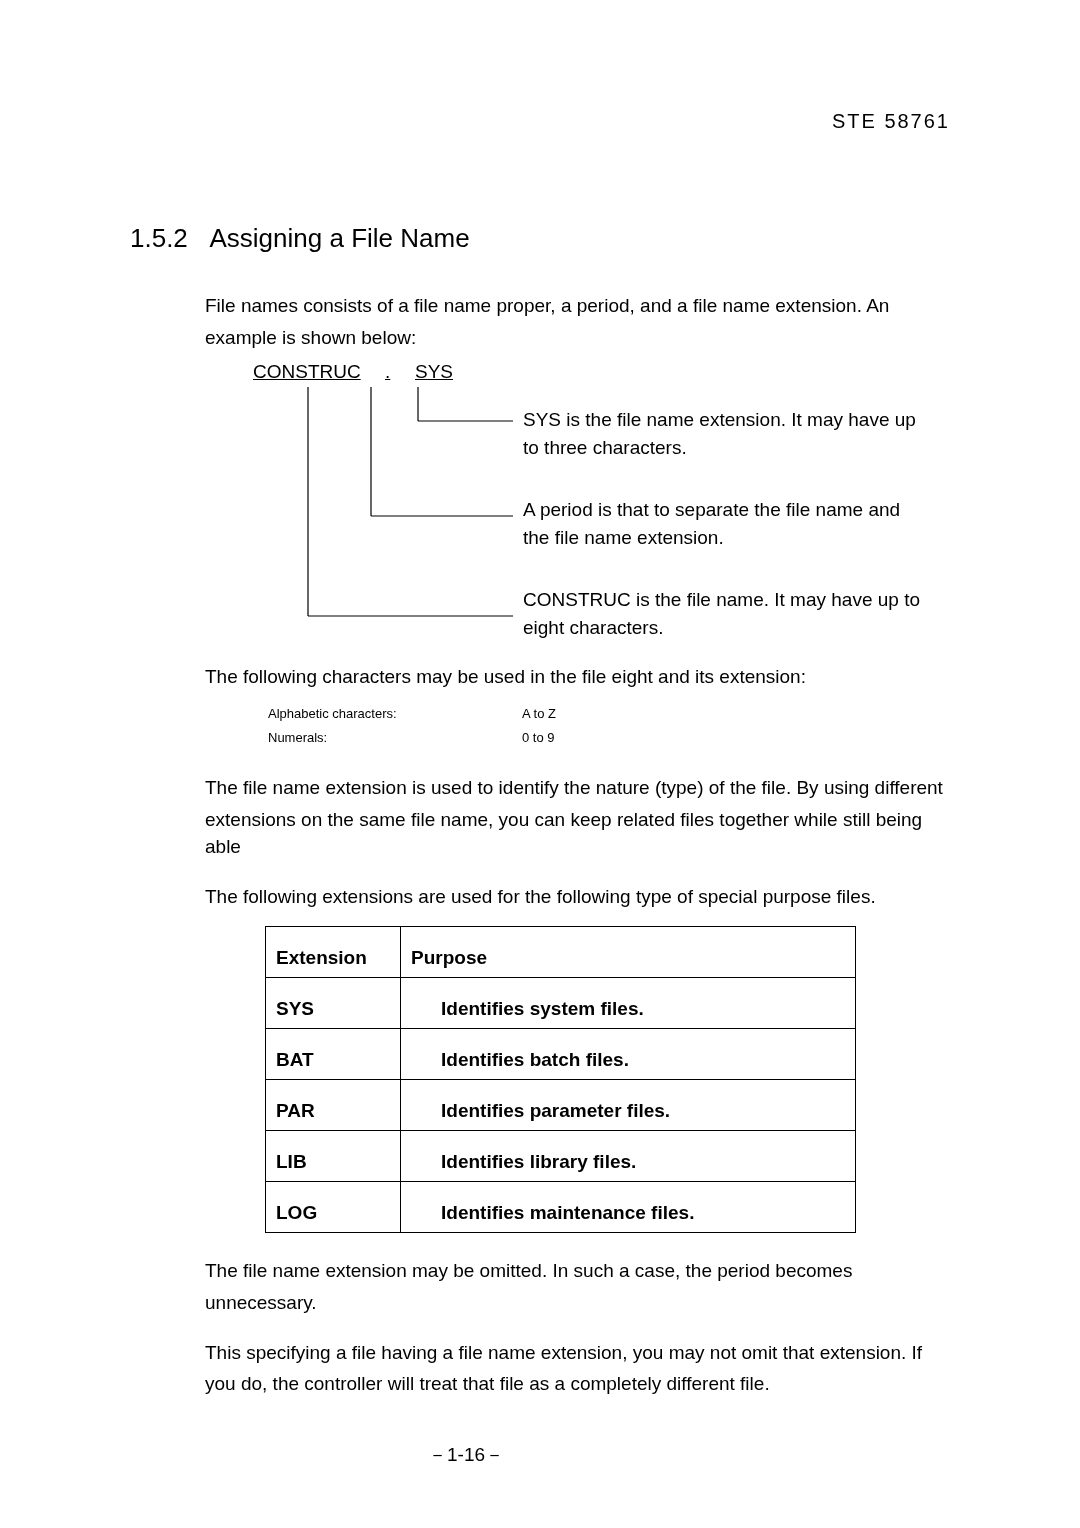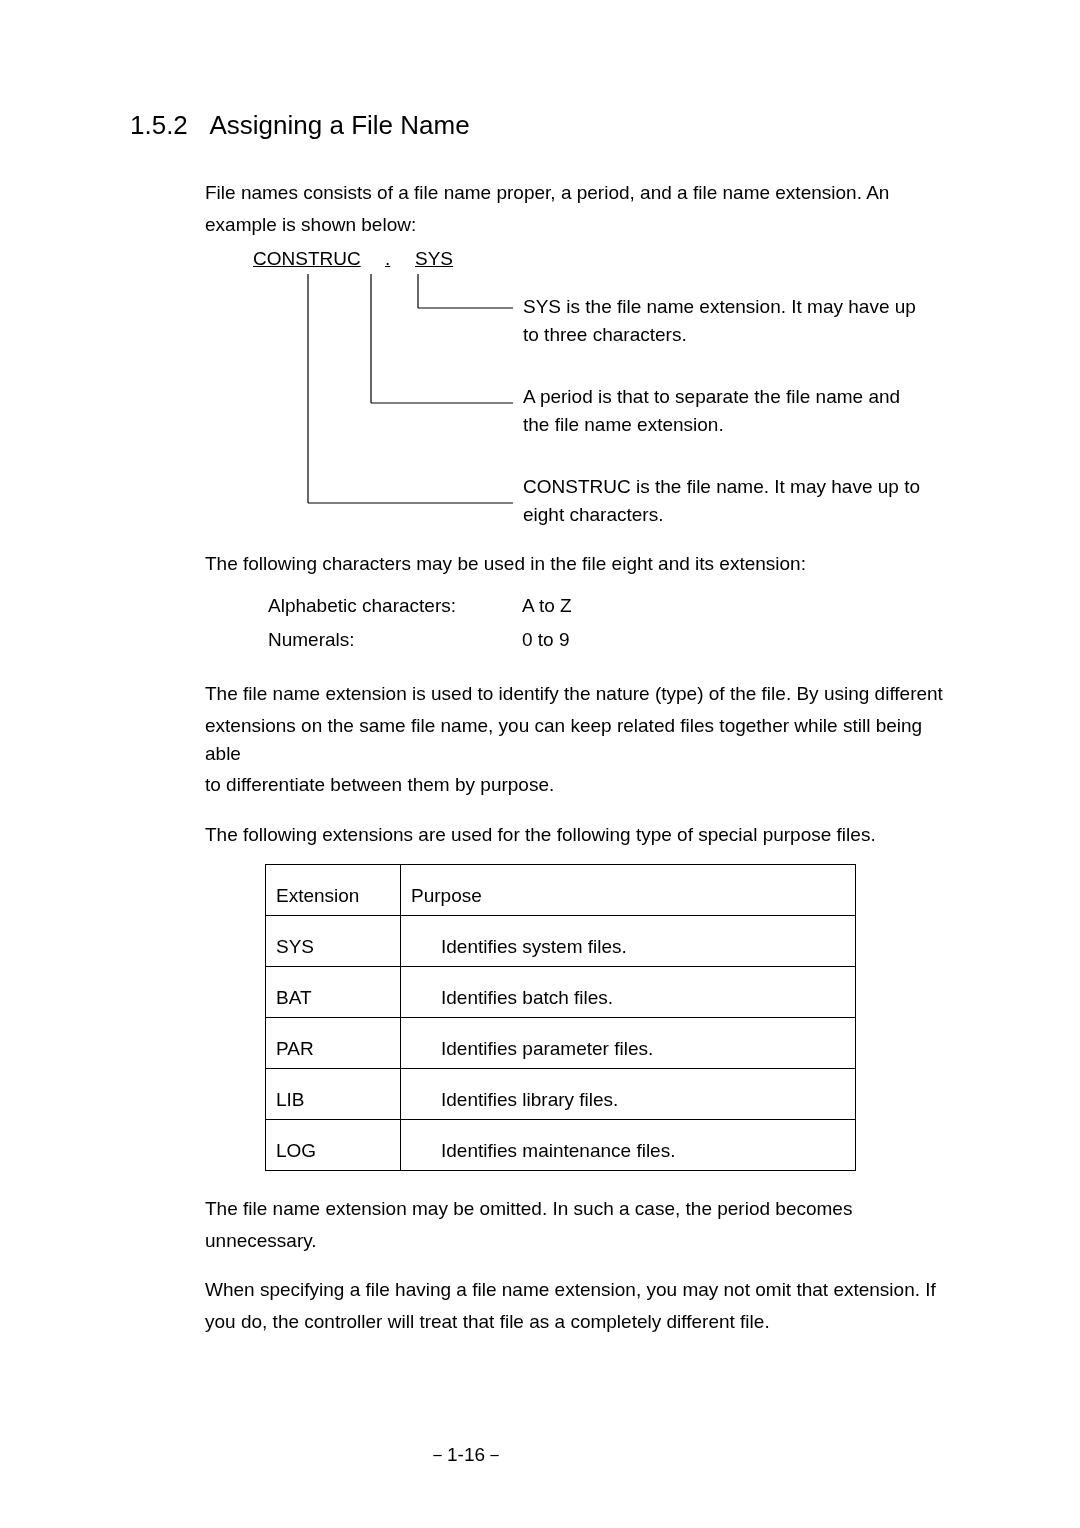--- a/index.html
+++ b/index.html
@@ -56,57 +56,58 @@
     top: 0;
   }
   .diag-note {
     position: absolute;
     font-size: 19px;
     line-height: 1.45;
     width: 440px;
   }
   .char-list {
     margin-left: 60px;
-    font-size: 19px;
+    font-size: 13px;
     line-height: 1.6;
   }
   .char-list td:first-child { width: 250px; }
   .ext-table-wrap {
     margin-left: 60px;
     margin-top: 6px;
     margin-bottom: 24px;
   }
   table.ext-table {
     border-collapse: collapse;
     font-size: 19px;
   }
   table.ext-table th, table.ext-table td {
     border: 1px solid #000;
     padding: 20px 14px 8px 10px;
     text-align: left;
-    font-weight: normal;
+    font-weight: bold;
   }
   table.ext-table td.col-ext { width: 110px; }
   table.ext-table td.col-purpose { width: 400px; padding-left: 40px; }
   table.ext-table tr:first-child td.col-purpose { padding-left: 10px; }
   .page-number {
     position: absolute;
     bottom: 60px;
     left: 0;
     width: 932px;
     text-align: center;
     font-size: 19px;
   }
   .spaced { margin-top: 22px; }
   .spaced2 { margin-top: 22px; margin-bottom: 16px;}
 </style>
 </head>
 <body>
 
 <div class="page">
+  <div class="header-code">STE  58761</div>
 
   <div class="section-heading">
     <span>1.5.2</span>&nbsp;&nbsp;&nbsp;<span>Assigning a File Name</span>
   </div>
 
   <div class="body-col">
     <p class="para" style="margin-top:-6px">File names consists of a file name proper, a period, and a file name extension.    An</p>
     <p class="para" style="margin-top:-6px">example is shown below:</p>
 
     <div class="diagram-wrap">
@@ -150,21 +151,20 @@
       </tr>
       <tr>
         <td>Numerals:</td>
         <td>0 to 9</td>
       </tr>
     </tbody>
       </table>
 
     <p class="para spaced">The file name extension is used to identify the nature (type) of the file.    By using different</p>
     <p class="para" style="margin-top:-6px">extensions on the same file name, you can keep related files together while still being able</p>
-    <p class="para" style="margin-top:-6px">to differentiate between them by purpose.</p>
 
     <p class="para spaced2">The following extensions are used for the following type of special purpose files.</p>
 
     <div class="ext-table-wrap">
       <table class="ext-table">
         <tbody>
             <tr>
           <td class="col-ext">Extension</td>
           <td class="col-purpose">Purpose</td>
         </tr>
@@ -188,18 +188,18 @@
           <td class="col-ext">LOG</td>
           <td class="col-purpose">Identifies maintenance files.</td>
         </tr>
       </tbody>
         </table>
     </div>
 
     <p class="para">The file name extension may be omitted.    In such a case, the period becomes</p>
     <p class="para" style="margin-top:-6px">unnecessary.</p>
 
-    <p class="para spaced">When specifying a file having a file name extension, you may not omit that extension.    If</p>
+    <p class="para spaced">This specifying a file having a file name extension, you may not omit that extension.    If</p>
     <p class="para" style="margin-top:-6px">you do, the controller will treat that file as a completely different file.</p>
   </div>
 
   <div class="page-number">－1-16－</div>
 </div>
 
 </body></html>

